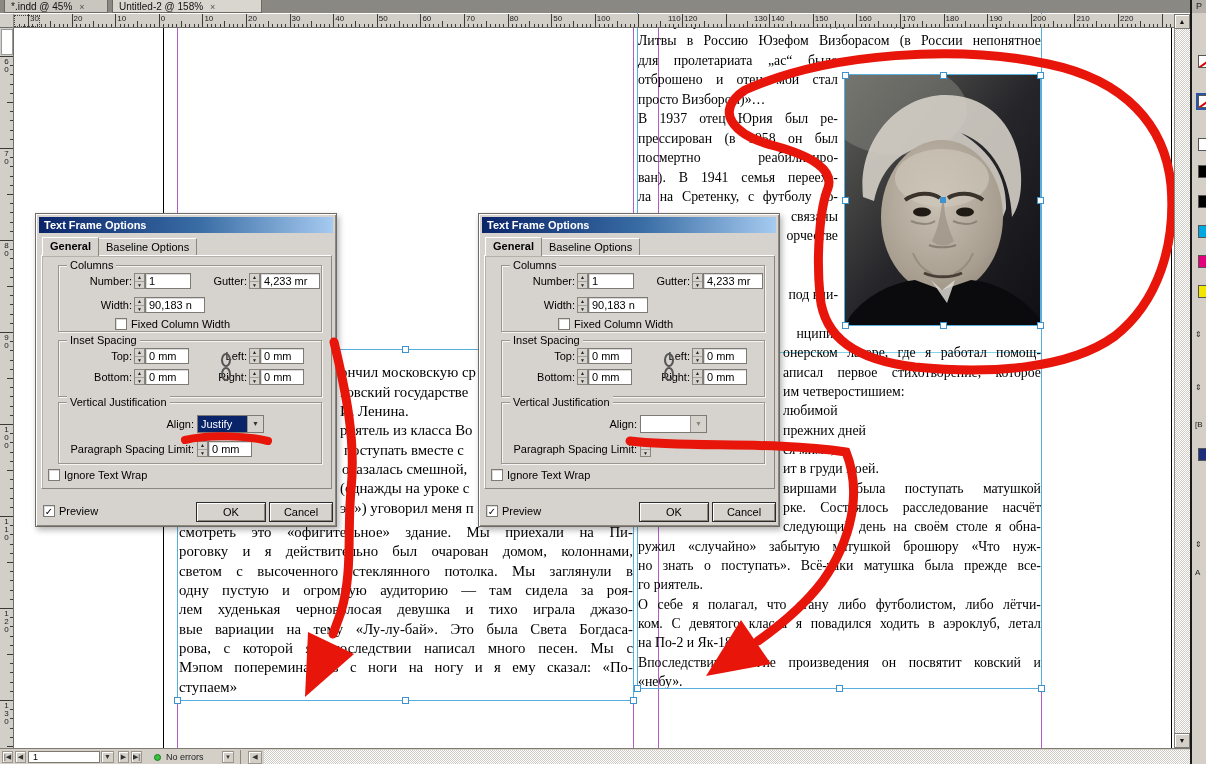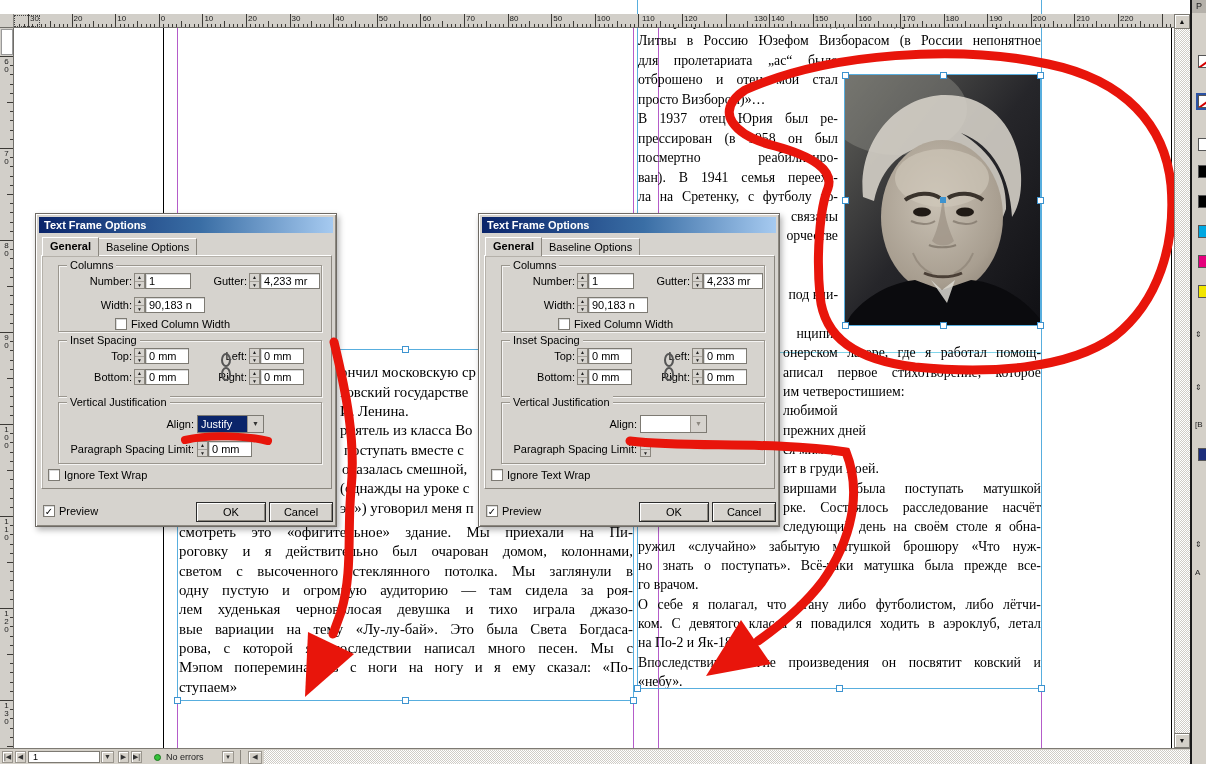--- a/index.html
+++ b/index.html
@@ -347,21 +347,21 @@
           <span>но</span>
           <span>знать</span>
           <span>о</span>
           <span>поступать».</span>
           <span>Всё-таки</span>
           <span>матушка</span>
           <span>была</span>
           <span>прежде</span>
           <span>все-</span>
         </div>
-        <div class="text-line rightcol" style="left: 638px; top: 577px; width: 403px;">го врачом.</div>
+        <div class="text-line rightcol" style="left: 638px; top: 577px; width: 403px;">го риятель.</div>
         <div class="text-line rightcol just" style="left: 638px; top: 597px; width: 403px;">
           <span>О</span>
           <span>себе</span>
           <span>я</span>
           <span>полагал,</span>
           <span>что</span>
           <span>стану</span>
           <span>либо</span>
           <span>футболистом,</span>
           <span>либо</span>
@@ -623,36 +623,44 @@
     <path d="M185,440 C210,434 248,436 268,441" fill="none" stroke="#e8150b" stroke-width="8" stroke-linecap="round"></path>
     <path d="M630,441 C690,448 770,441 846,452 C862,492 852,540 822,582 C806,603 782,624 758,641" fill="none" stroke="#e8150b" stroke-width="9" stroke-linecap="round"></path>
     <polygon points="706,676 741,620 771,664" fill="#e8150b"></polygon>
     <path d="M334,342 C346,392 356,440 351,490 C347,532 353,572 341,612 L333,634" fill="none" stroke="#e8150b" stroke-width="9" stroke-linecap="round"></path>
     <polygon points="305,697 308,632 354,654" fill="#e8150b"></polygon>
     <path d="M745,90 C830,52 960,45 1048,64 C1125,80 1165,125 1171,185 C1176,245 1158,302 1115,336
              C1068,370 988,374 915,367 C856,360 824,338 820,296 C816,254 820,208 828,188
              C834,170 812,156 775,146 C735,136 712,112 745,90 Z" fill="none" stroke="#e8150b" stroke-width="9" stroke-linejoin="round"></path>
   </svg>
 
+  <div id="tabbar">
+    <div class="doc-tab" style="left:4px;width:104px;">
+      <span>*.indd @ 45%</span><span class="tab-close">×</span>
+    </div>
+    <div class="doc-tab active" style="left:112px;width:150px;">
+      <span>Untitled-2 @ 158%</span><span class="tab-close">×</span>
+    </div>
+  </div>
   <div id="hruler">
       <div class="hlabel" style="left: 16px;">30</div>
       <div class="hlabel" style="left: 59.6px;">20</div>
       <div class="hlabel" style="left: 103.2px;">10</div>
       <div class="hlabel" style="left: 146.8px;">0</div>
       <div class="hlabel" style="left: 190.4px;">10</div>
       <div class="hlabel" style="left: 234px;">20</div>
       <div class="hlabel" style="left: 277.6px;">30</div>
       <div class="hlabel" style="left: 321.2px;">40</div>
       <div class="hlabel" style="left: 364.8px;">50</div>
       <div class="hlabel" style="left: 408.4px;">60</div>
       <div class="hlabel" style="left: 452px;">70</div>
       <div class="hlabel" style="left: 495.6px;">80</div>
       <div class="hlabel" style="left: 539.2px;">50</div>
       <div class="hlabel" style="left: 582.8px;">100</div>
-      <div class="hlabel" style="left: 628px;">110</div>
+      <div class="hlabel" style="left: 654px;">110</div>
       <div class="hlabel" style="left: 670px;">120</div>
       <div class="hlabel" style="left: 740px;">130</div>
       <div class="hlabel" style="left: 757.2px;">140</div>
       <div class="hlabel" style="left: 800.8px;">150</div>
       <div class="hlabel" style="left: 844.4px;">160</div>
       <div class="hlabel" style="left: 888px;">170</div>
       <div class="hlabel" style="left: 931.6px;">180</div>
       <div class="hlabel" style="left: 975.2px;">190</div>
       <div class="hlabel" style="left: 1018.8px;">200</div>
       <div class="hlabel" style="left: 1062.4px;">210</div>

